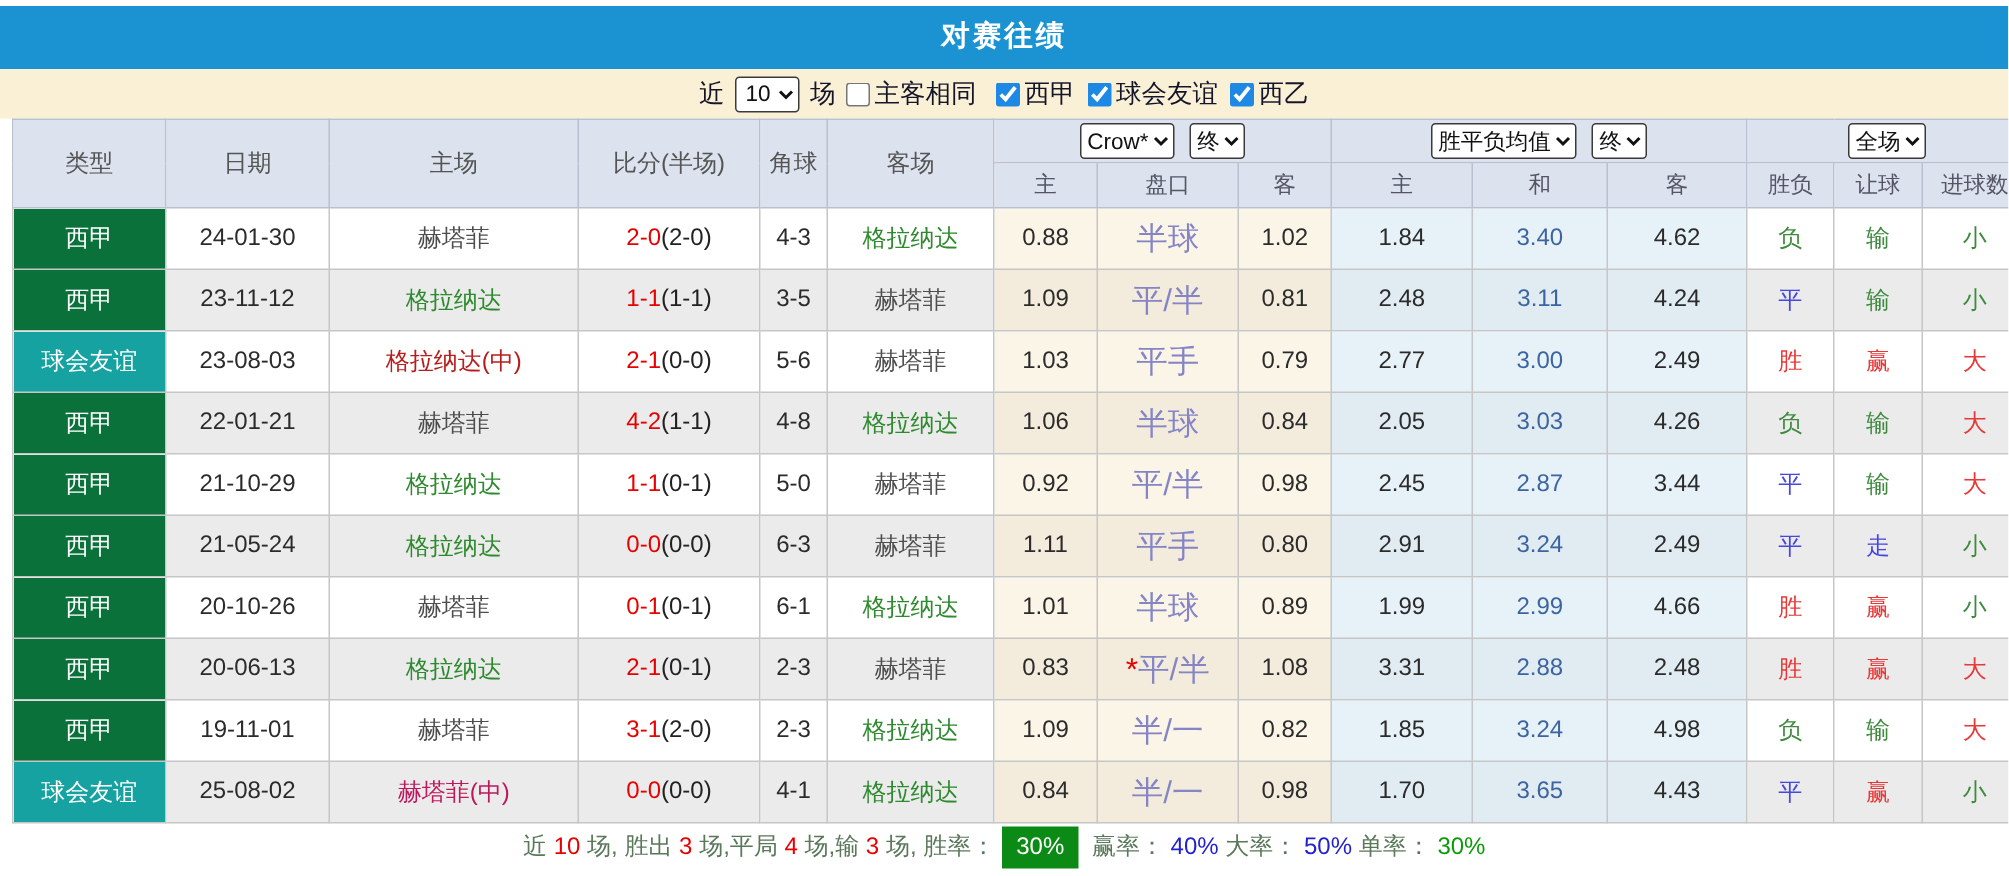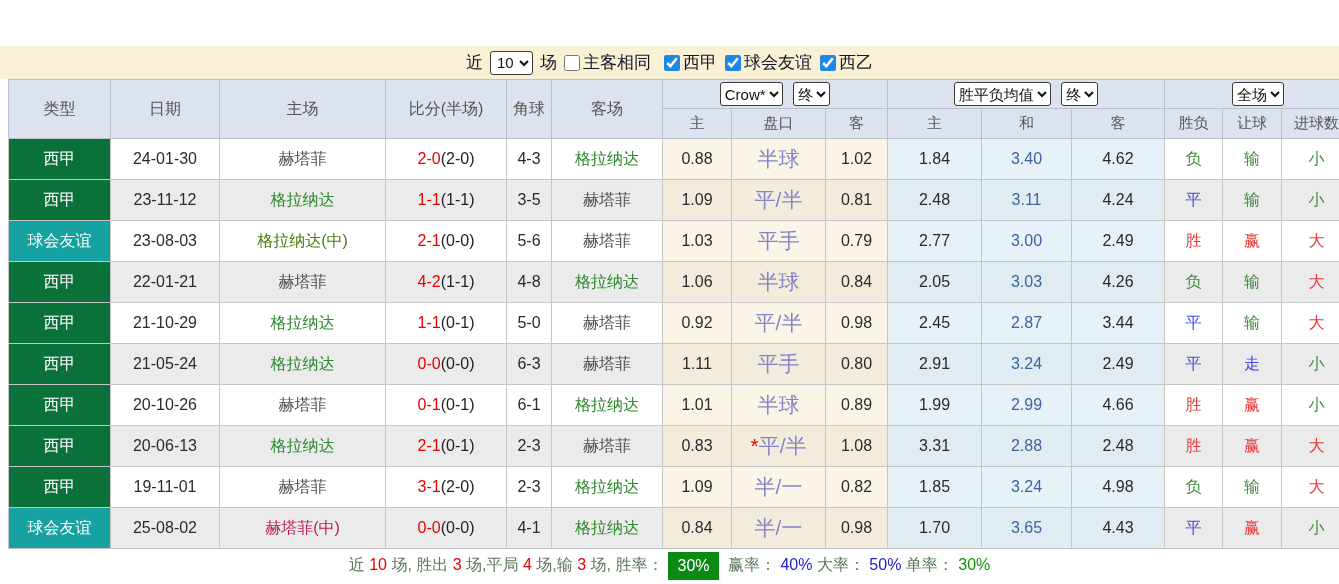--- a/index.html
+++ b/index.html
@@ -54,20 +54,23 @@
   .sum-blue { color:#2222cc; }
   .sum-green { color:#0a9a0a; }
   .sum-badge { display:inline-block; background:#0c8a16; color:#fff; padding:0 9px;
     margin:0 5px; line-height:28px; height:28px; vertical-align:middle; }
 </style>
 </head>
 <body>
 
 <div class="page">
 
+  <div class="titlebar">
+    <span>对赛往绩</span>
+  </div>
 
   <div class="filterbar">
     <span>近</span>
     <select id="count-select"><option value="10" selected="">10</option></select>
     <span>场</span>
     <label>
       <input type="checkbox" id="same-venue-cb" style="">
       <span>主客相同</span>
     </label>
     <span id="league-filters">
@@ -167,21 +170,21 @@
           <td class="g-mean c-num">2.48</td>
           <td class="g-mean" style="color: rgb(60, 100, 160);">3.11</td>
           <td class="g-mean c-num">4.24</td>
           <td style="color: rgb(70, 70, 224);">平</td>
           <td style="color: rgb(62, 138, 62);">输</td>
           <td style="color: rgb(62, 138, 62);">小</td>
         </tr>
         <tr>
           <td class="c-type" style="background: rgb(23, 162, 162);">球会友谊</td>
           <td class="c-date">23-08-03</td>
-          <td class="c-team" style="color: #4d7c0f;">格拉纳达(中)</td>
+          <td class="c-team" style="color: #b91c1c;">格拉纳达(中)</td>
           <td class="c-scr"><span style="color: rgb(232, 0, 0);">2-1</span><span class="half">(0-0)</span></td>
           <td class="c-corner">5-6</td>
           <td class="c-team" style="color: rgb(77, 77, 77);">赫塔菲</td>
           <td class="g-odds c-num">1.03</td>
           <td class="g-odds c-pan"><span style="color: rgb(133, 133, 197);">平手</span></td>
           <td class="g-odds c-num">0.79</td>
           <td class="g-mean c-num">2.77</td>
           <td class="g-mean" style="color: rgb(60, 100, 160);">3.00</td>
           <td class="g-mean c-num">2.49</td>
           <td style="color: rgb(232, 56, 56);">胜</td>

